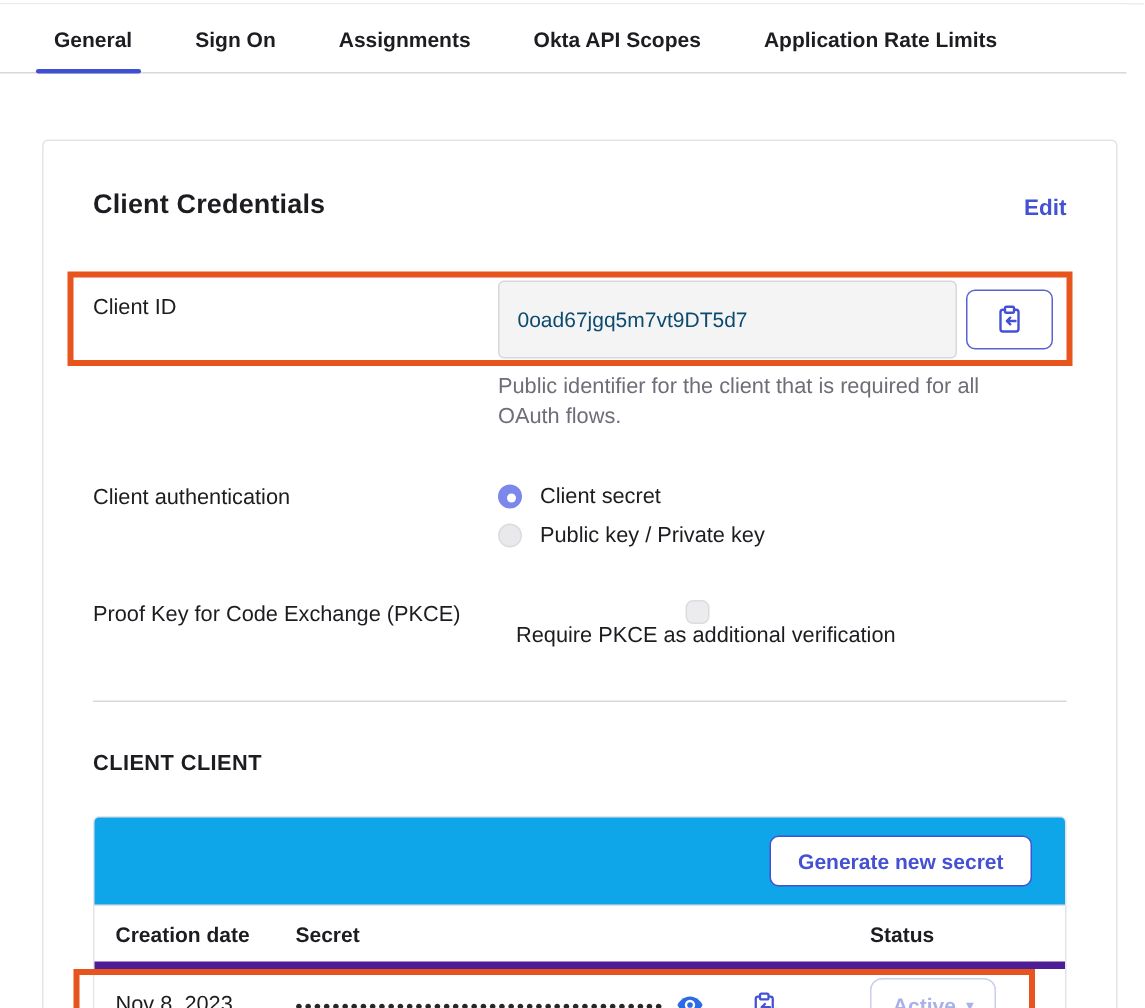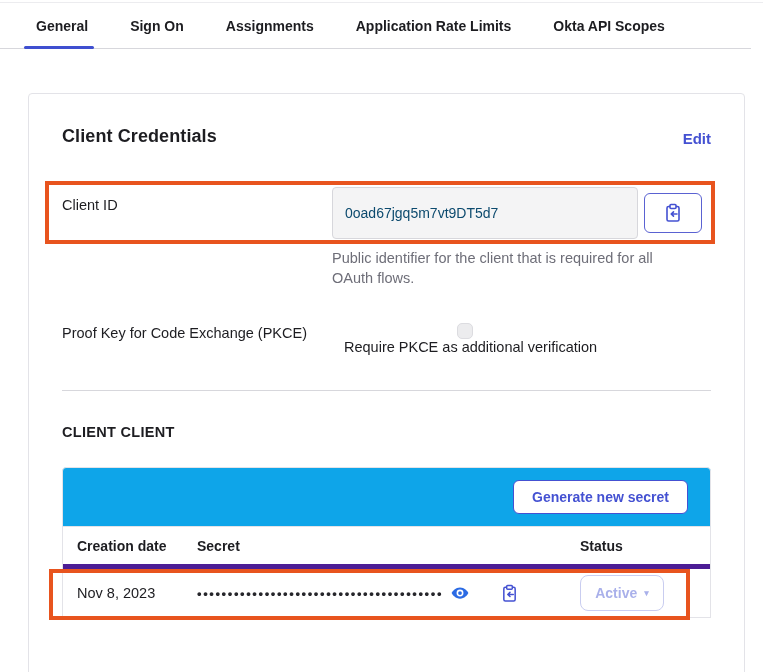--- a/index.html
+++ b/index.html
@@ -90,22 +90,22 @@
 </head>
 <body>
 
 <div class="page">
   <div class="top-hairline"></div>
 
   <div class="tabbar">
     <div class="tab active">General</div>
     <div class="tab">Sign On</div>
     <div class="tab">Assignments</div>
+    <div class="tab">Okta API Scopes</div>
     <div class="tab">Application Rate Limits</div>
-    <div class="tab">Okta API Scopes</div>
   </div>
 
   <div class="card">
     <div class="card-inner">
 
       <div class="section-head">
         <div class="section-title">Client Credentials</div>
         <div class="edit-link">Edit</div>
       </div>
 
@@ -121,20 +121,33 @@
                 <rect x="6" y="1.5" width="6" height="4" rx="1" fill="#fff" stroke="#4451d2" stroke-width="1.6"></rect>
                 <path d="M13 11 H7.5 M9.5 8.8 L7.2 11 L9.5 13.2" fill="none" stroke="#4451d2" stroke-width="1.6" stroke-linecap="round" stroke-linejoin="round"></path>
               </svg>
             </span>
           </button>
         </div>
       </div>
 
       <div class="help-text">Public identifier for the client that is required for all OAuth flows.</div>
 
+      <div class="form-row auth-row">
+        <div class="row-label">Client authentication</div>
+        <div class="option-stack">
+          <div class="option">
+            <span class="radio selected"></span>
+            <span class="option-label">Client secret</span>
+          </div>
+          <div class="option">
+            <span class="radio"></span>
+            <span class="option-label">Public key / Private key</span>
+          </div>
+        </div>
+      </div>
 
       <div class="form-row pkce-row">
         <div class="row-label">Proof Key for Code Exchange (PKCE)</div>
         <div class="option">
           <span class="checkbox"></span>
           <span class="option-label">Require PKCE as additional verification</span>
         </div>
       </div>
 
       <div class="divider"></div>

